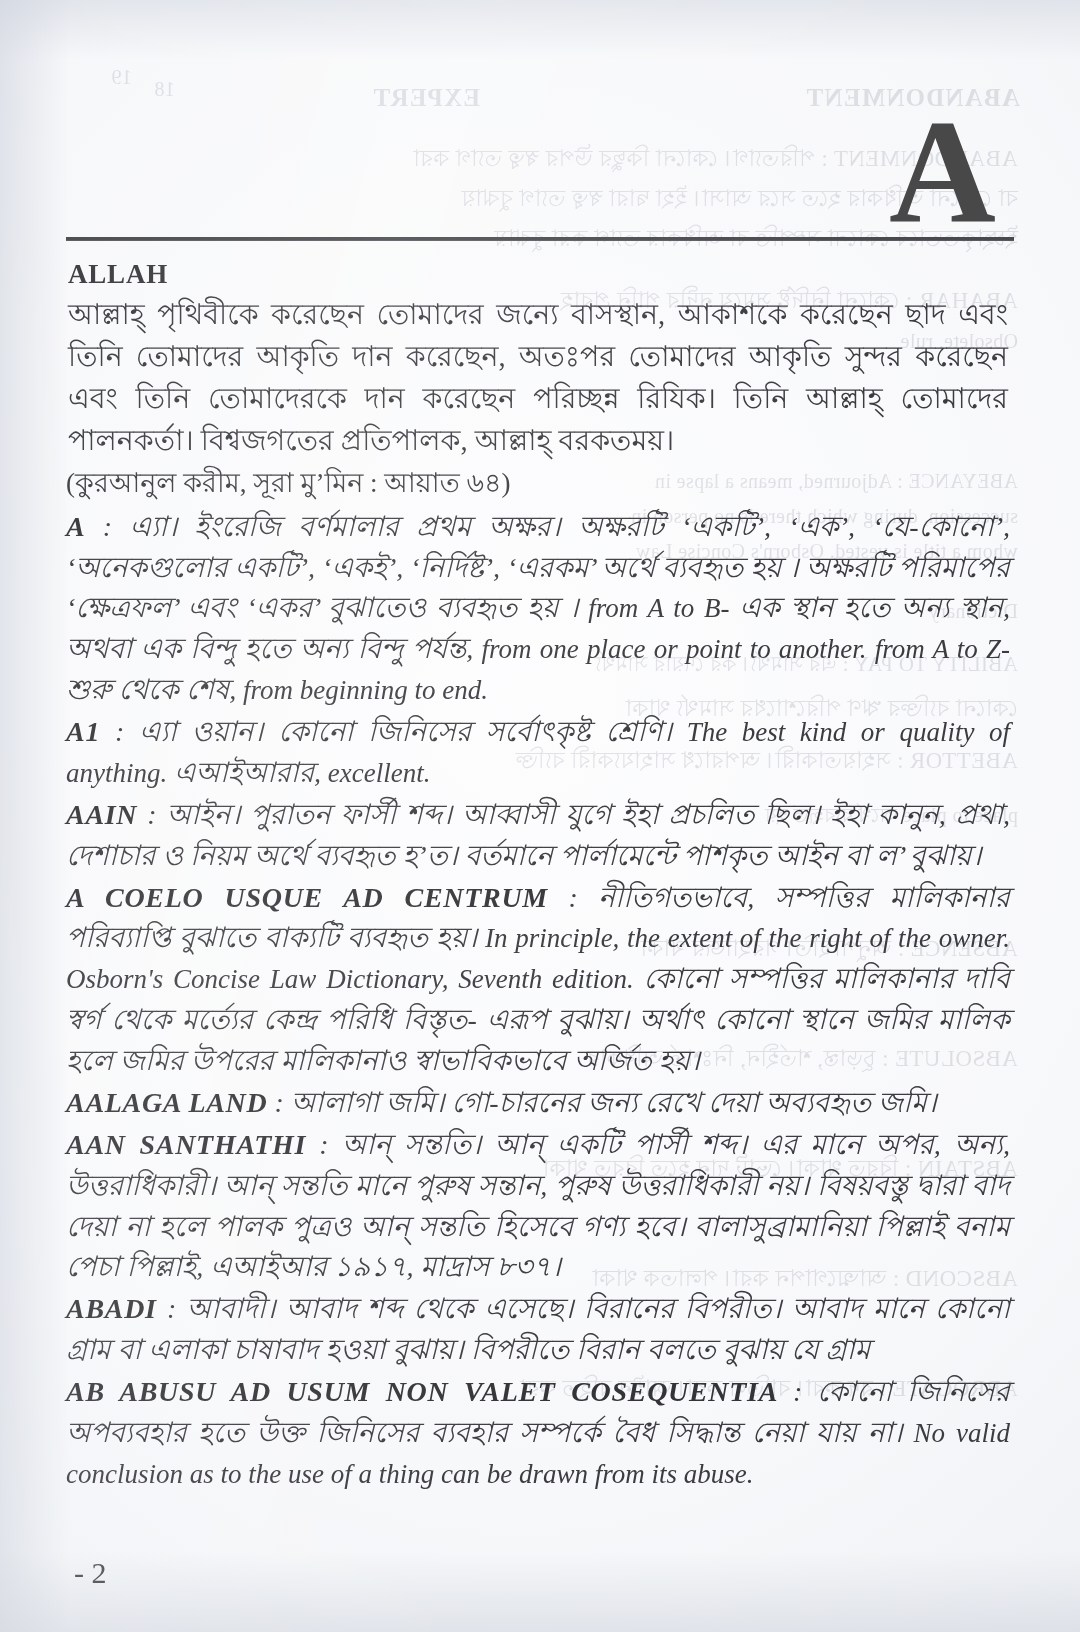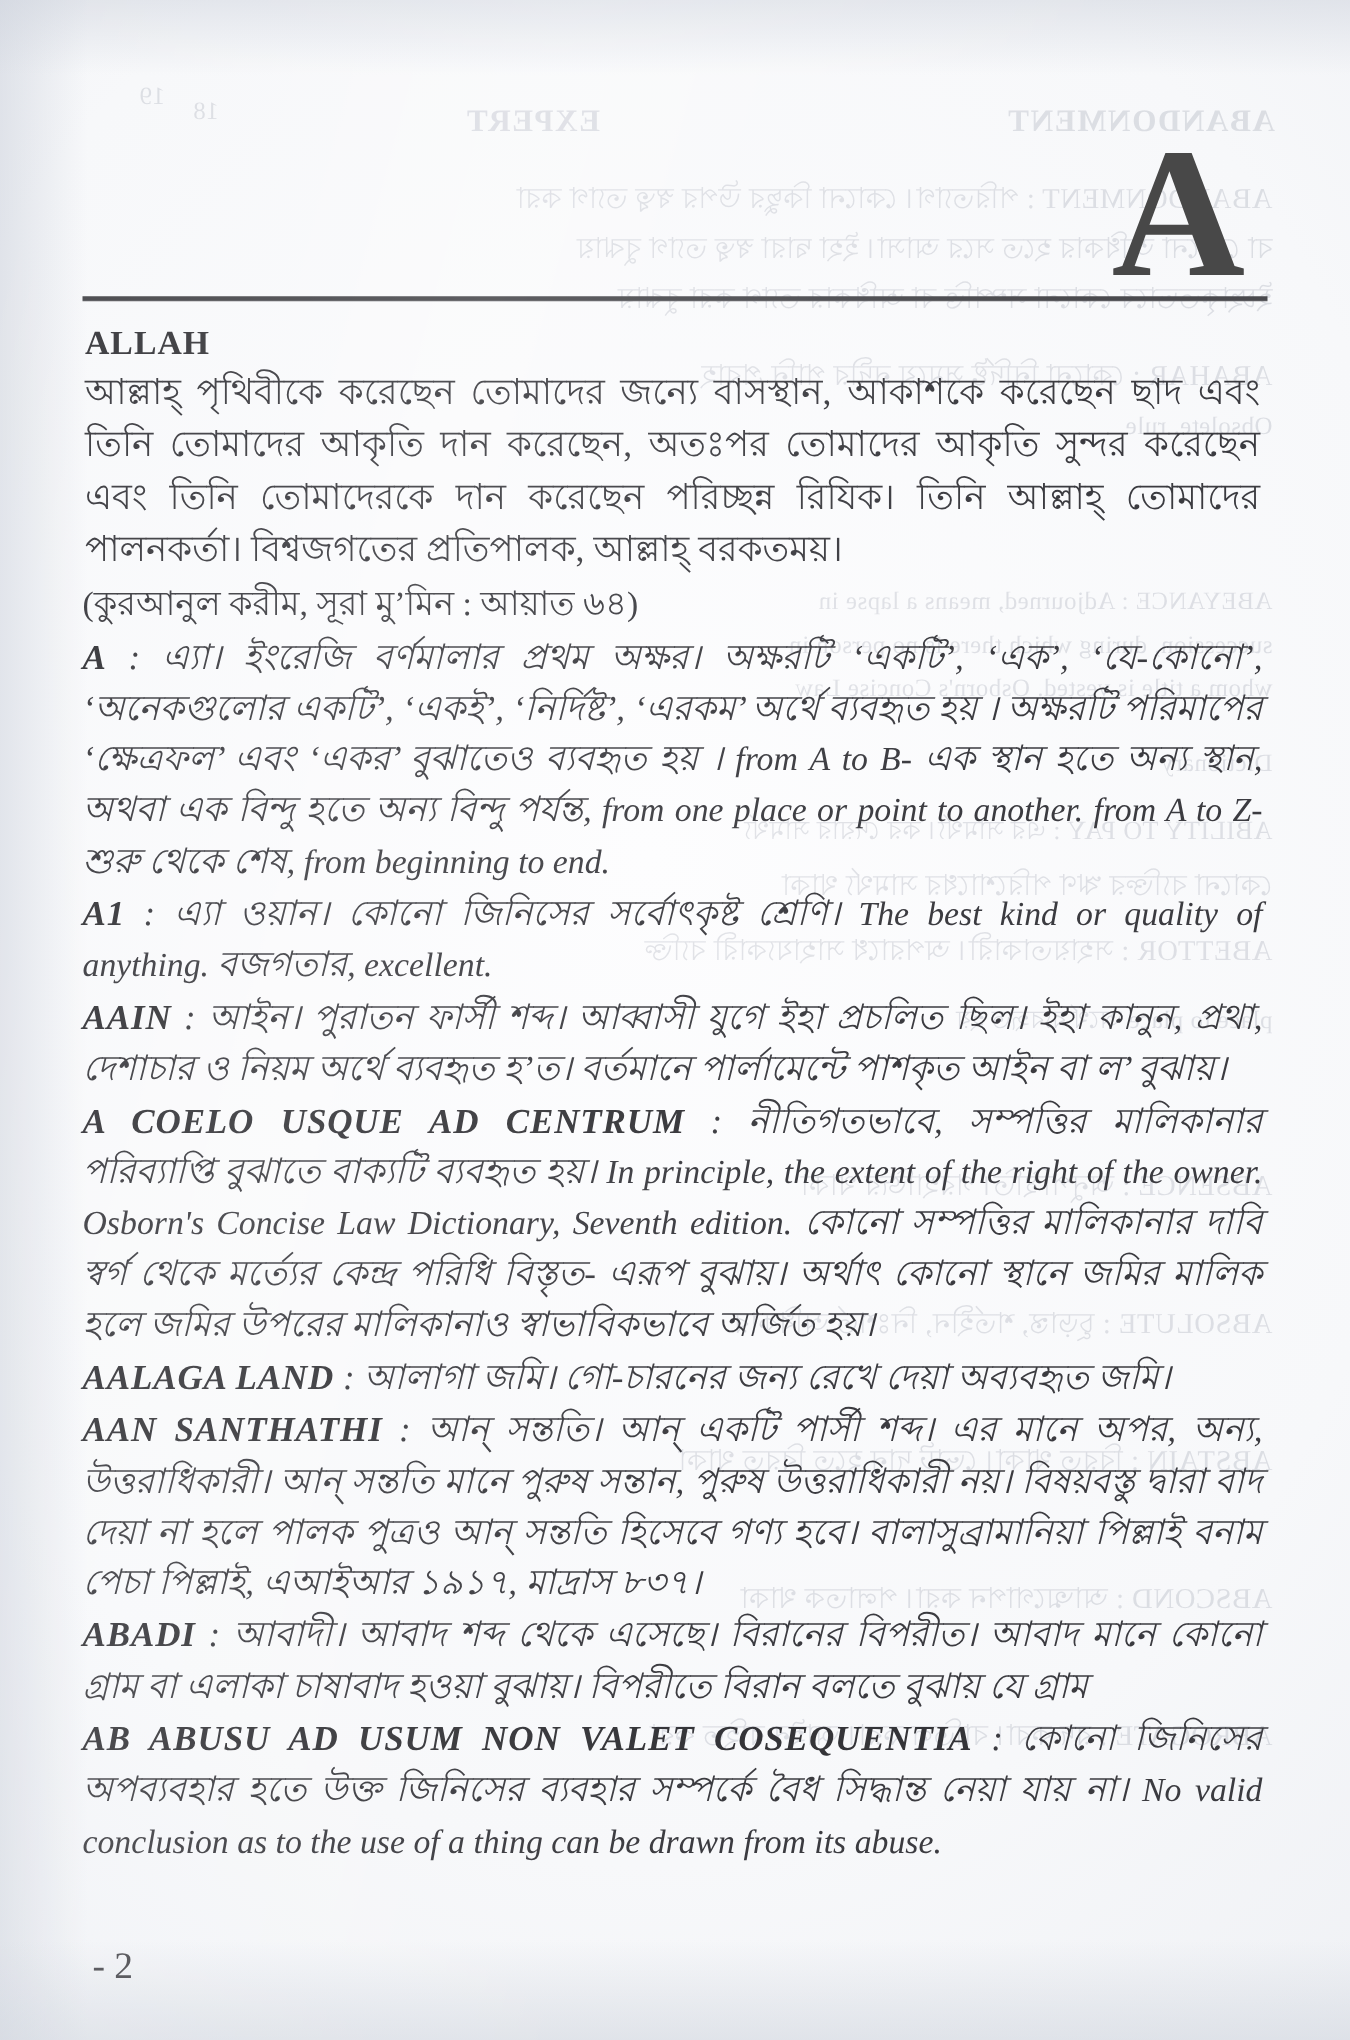--- a/index.html
+++ b/index.html
@@ -232,21 +232,21 @@
 
     <p class="bn quote-block">আল্লাহ্ পৃথিবীকে করেছেন তোমাদের জন্যে বাসস্থান, আকাশকে করেছেন ছাদ এবং তিনি তোমাদের আকৃতি দান করেছেন, অতঃপর তোমাদের আকৃতি সুন্দর করেছেন এবং তিনি তোমাদেরকে দান করেছেন পরিচ্ছন্ন রিযিক। তিনি আল্লাহ্ তোমাদের পালনকর্তা। বিশ্বজগতের প্রতিপালক, আল্লাহ্ বরকতময়।</p>
 
     <p class="bn quote-citation">(কুরআনুল করীম, সূরা মু’মিন : আয়াত ৬৪)</p>
 
     <p class="entry">
       <span class="term">A</span><span> : </span><span>এ্যা। ইংরেজি বর্ণমালার প্রথম অক্ষর। অক্ষরটি ‘একটি’, ‘এক’, ‘যে-কোনো’, ‘অনেকগুলোর একটি’, ‘একই’, ‘নির্দিষ্ট’, ‘এরকম’ অর্থে ব্যবহৃত হয় । অক্ষরটি পরিমাপের ‘ক্ষেত্রফল’ এবং ‘একর’ বুঝাতেও ব্যবহৃত হয় ।</span><span class="en"> from A to B- </span><span>এক স্থান হতে অন্য স্থান, অথবা এক বিন্দু হতে অন্য বিন্দু পর্যন্ত,</span><span class="en"> from one place or point to another. from A to Z- </span><span>শুরু থেকে শেষ,</span><span class="en"> from beginning to end.</span>
     </p>
 
     <p class="entry">
-      <span class="term">A1</span><span> : </span><span>এ্যা ওয়ান। কোনো জিনিসের সর্বোৎকৃষ্ট শ্রেণি।</span><span class="en"> The best kind or quality of anything. </span><span>বজগতার,</span><span class="en"> excellent.</span>
+      <span class="term">A1</span><span> : </span><span>এ্যা ওয়ান। কোনো জিনিসের সর্বোৎকৃষ্ট শ্রেণি।</span><span class="en"> The best kind or quality of anything. </span><span>এআইআরার,</span><span class="en"> excellent.</span>
     </p>
 
     <p class="entry">
       <span class="term">AAIN</span><span> : </span><span>আইন। পুরাতন ফার্সী শব্দ। আব্বাসী যুগে ইহা প্রচলিত ছিল। ইহা কানুন, প্রথা, দেশাচার ও নিয়ম অর্থে ব্যবহৃত হ’ত। বর্তমানে পার্লামেন্টে পাশকৃত আইন বা ল’ বুঝায়।</span>
     </p>
 
 
     <p class="entry">
       <span class="term">A COELO USQUE AD CENTRUM</span><span> : </span><span>নীতিগতভাবে, সম্পত্তির মালিকানার পরিব্যাপ্তি বুঝাতে বাক্যটি ব্যবহৃত হয়।</span><span class="en"> In principle, the extent of the right of the owner. Osborn's Concise Law Dictionary, Seventh edition. </span><span>কোনো সম্পত্তির মালিকানার দাবি স্বর্গ থেকে মর্ত্যের কেন্দ্র পরিধি বিস্তৃত- এরূপ বুঝায়। অর্থাৎ কোনো স্থানে জমির মালিক হলে জমির উপরের মালিকানাও স্বাভাবিকভাবে অর্জিত হয়।</span>
     </p>

